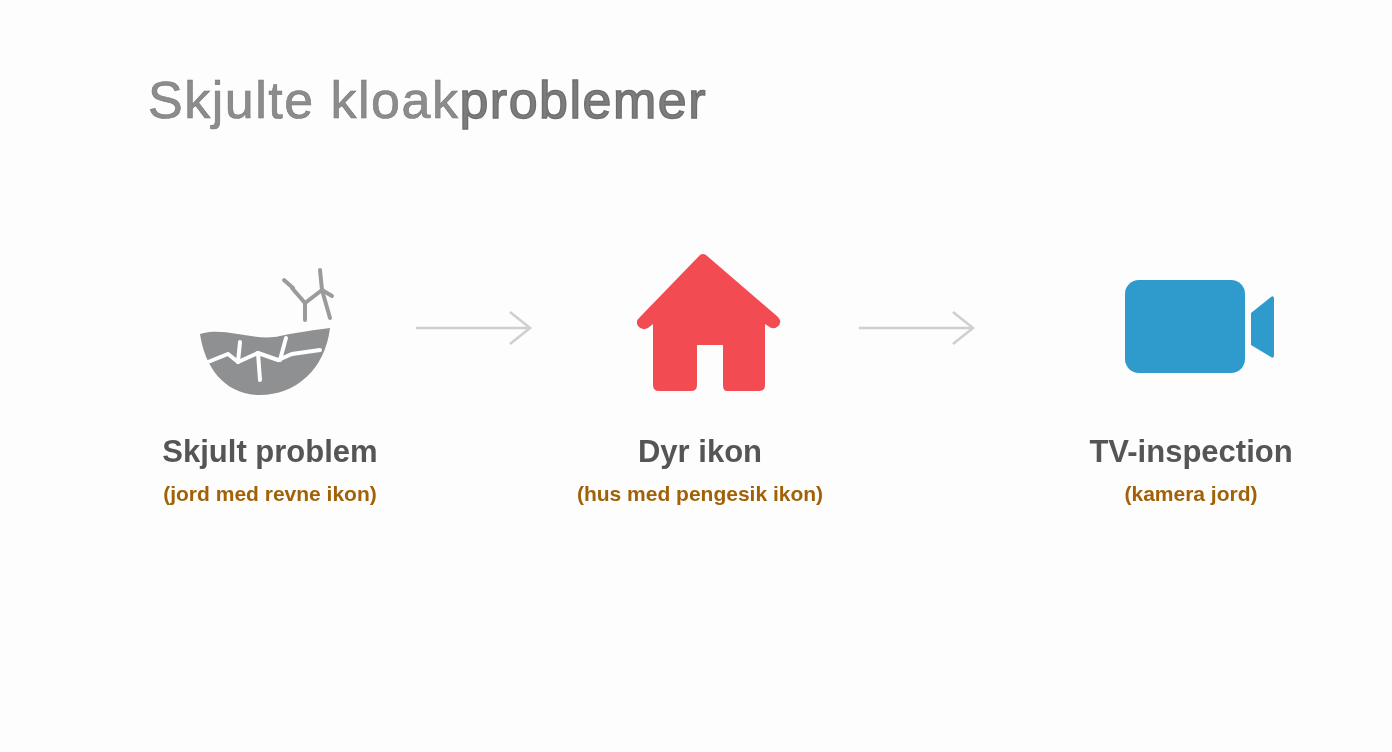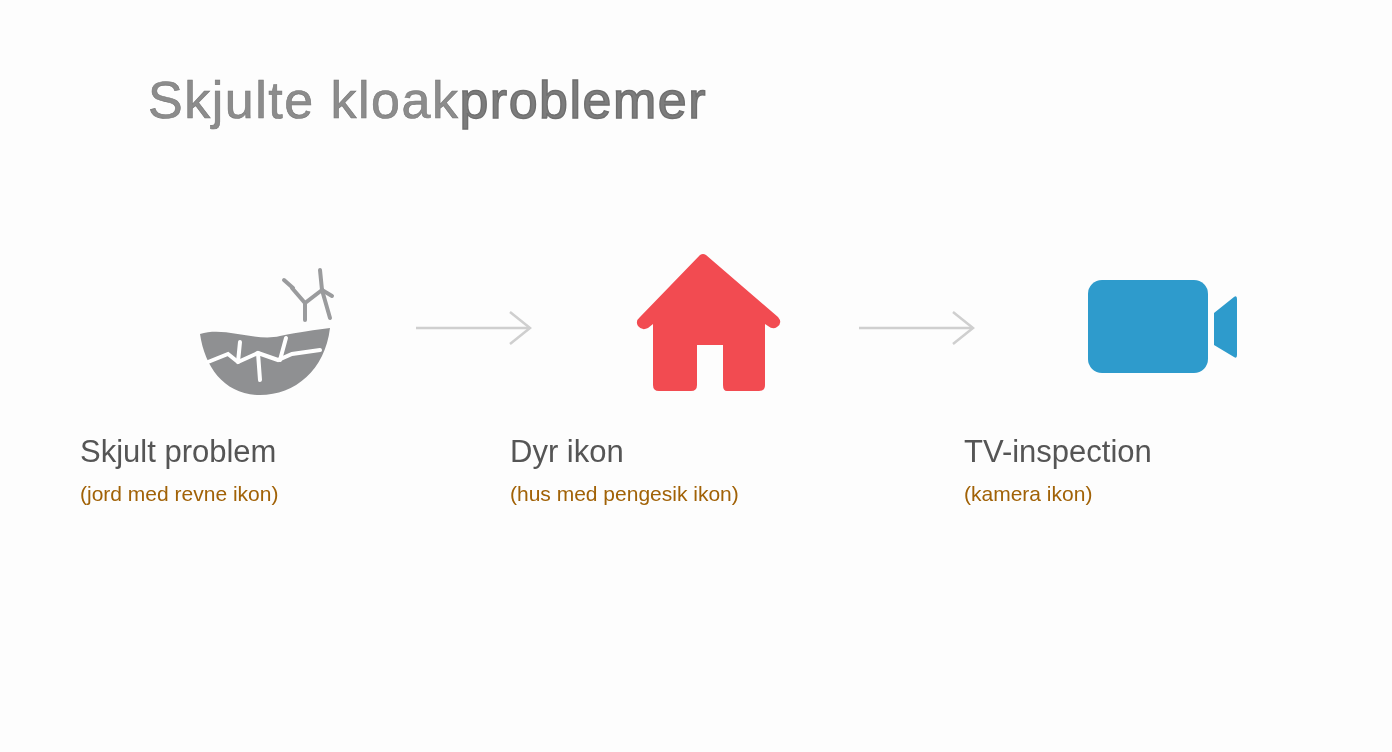--- a/index.html
+++ b/index.html
@@ -10,28 +10,28 @@
       position: relative;
     }
     .title {
       position: absolute; left: 148px; top: 70px;
       font-size: 52px; letter-spacing: 1.5px; font-weight: 400;
       color: #8c8c8c;
       -webkit-text-stroke: 0.6px #777;
       white-space: nowrap;
     }
     .title .bold { color: #7c7c7c; -webkit-text-stroke: 1.4px #6f6f6f; }
-    .step { position: absolute; top: 240px; width: 380px; text-align: left; }
+    .step { position: absolute; top: 240px; width: 380px; text-align: center; font-weight: bold; }
     .step .icon { height: 170px; position: relative; }
     .step .icon svg { position: absolute; }
     .step .label { font-size: 31px; color: #555; margin-top: 20px; line-height: 44px; }
     .step .sub { font-size: 21px; color: #a16207; line-height: 40px; }
     #step1 { left: 80px; }
     #step2 { left: 510px; }
-    #step3 { left: 964px; }
+    #step3 { left: 1001px; }
     .arrow { position: absolute; top: 308px; }
   </style>
 </head>
 <body>
 
 <div class="title">
   <span>Skjulte kloak</span><span class="bold">problemer</span>
 </div>
 
 <div class="step" id="step1">
@@ -82,14 +82,14 @@
 </svg>
 
 <div class="step" id="step3">
   <div class="icon">
     <svg width="160" height="110" viewBox="0 0 160 110" style="left:120px;top:35px;">
       <rect x="4" y="5" width="120" height="93" rx="14" fill="#2e9bcc"></rect>
       <path d="M130 38 L150 22 Q153 20 153 24 L153 80 Q153 84 150 82 L130 70 Z" fill="#2e9bcc"></path>
     </svg>
   </div>
   <div class="label">TV-inspection</div>
-  <div class="sub">(kamera ikon)</div>
+  <div class="sub">(kamera jord)</div>
 </div>
 
 </body></html>

